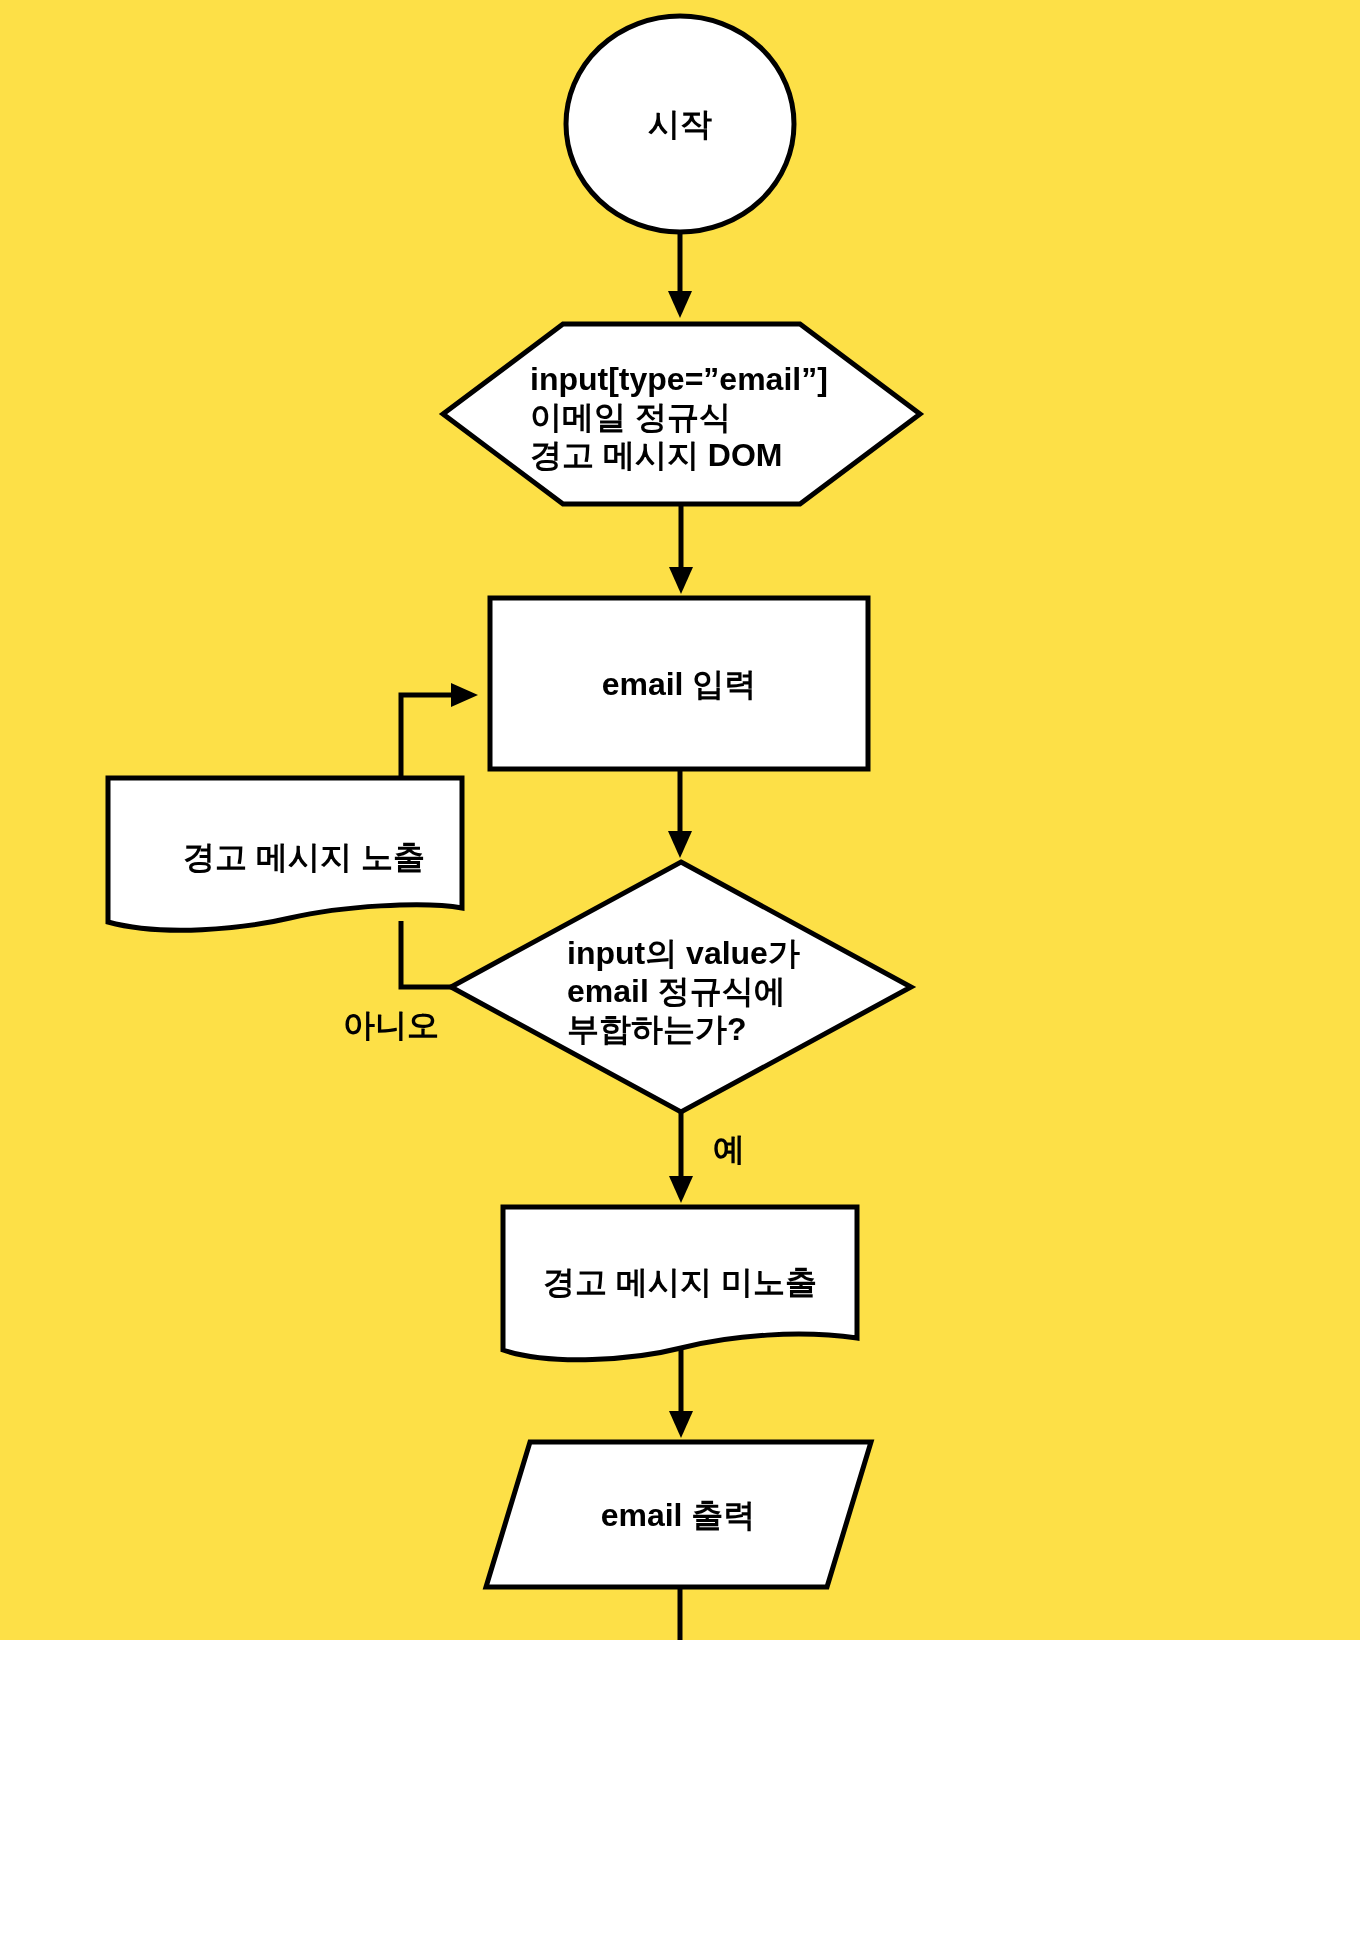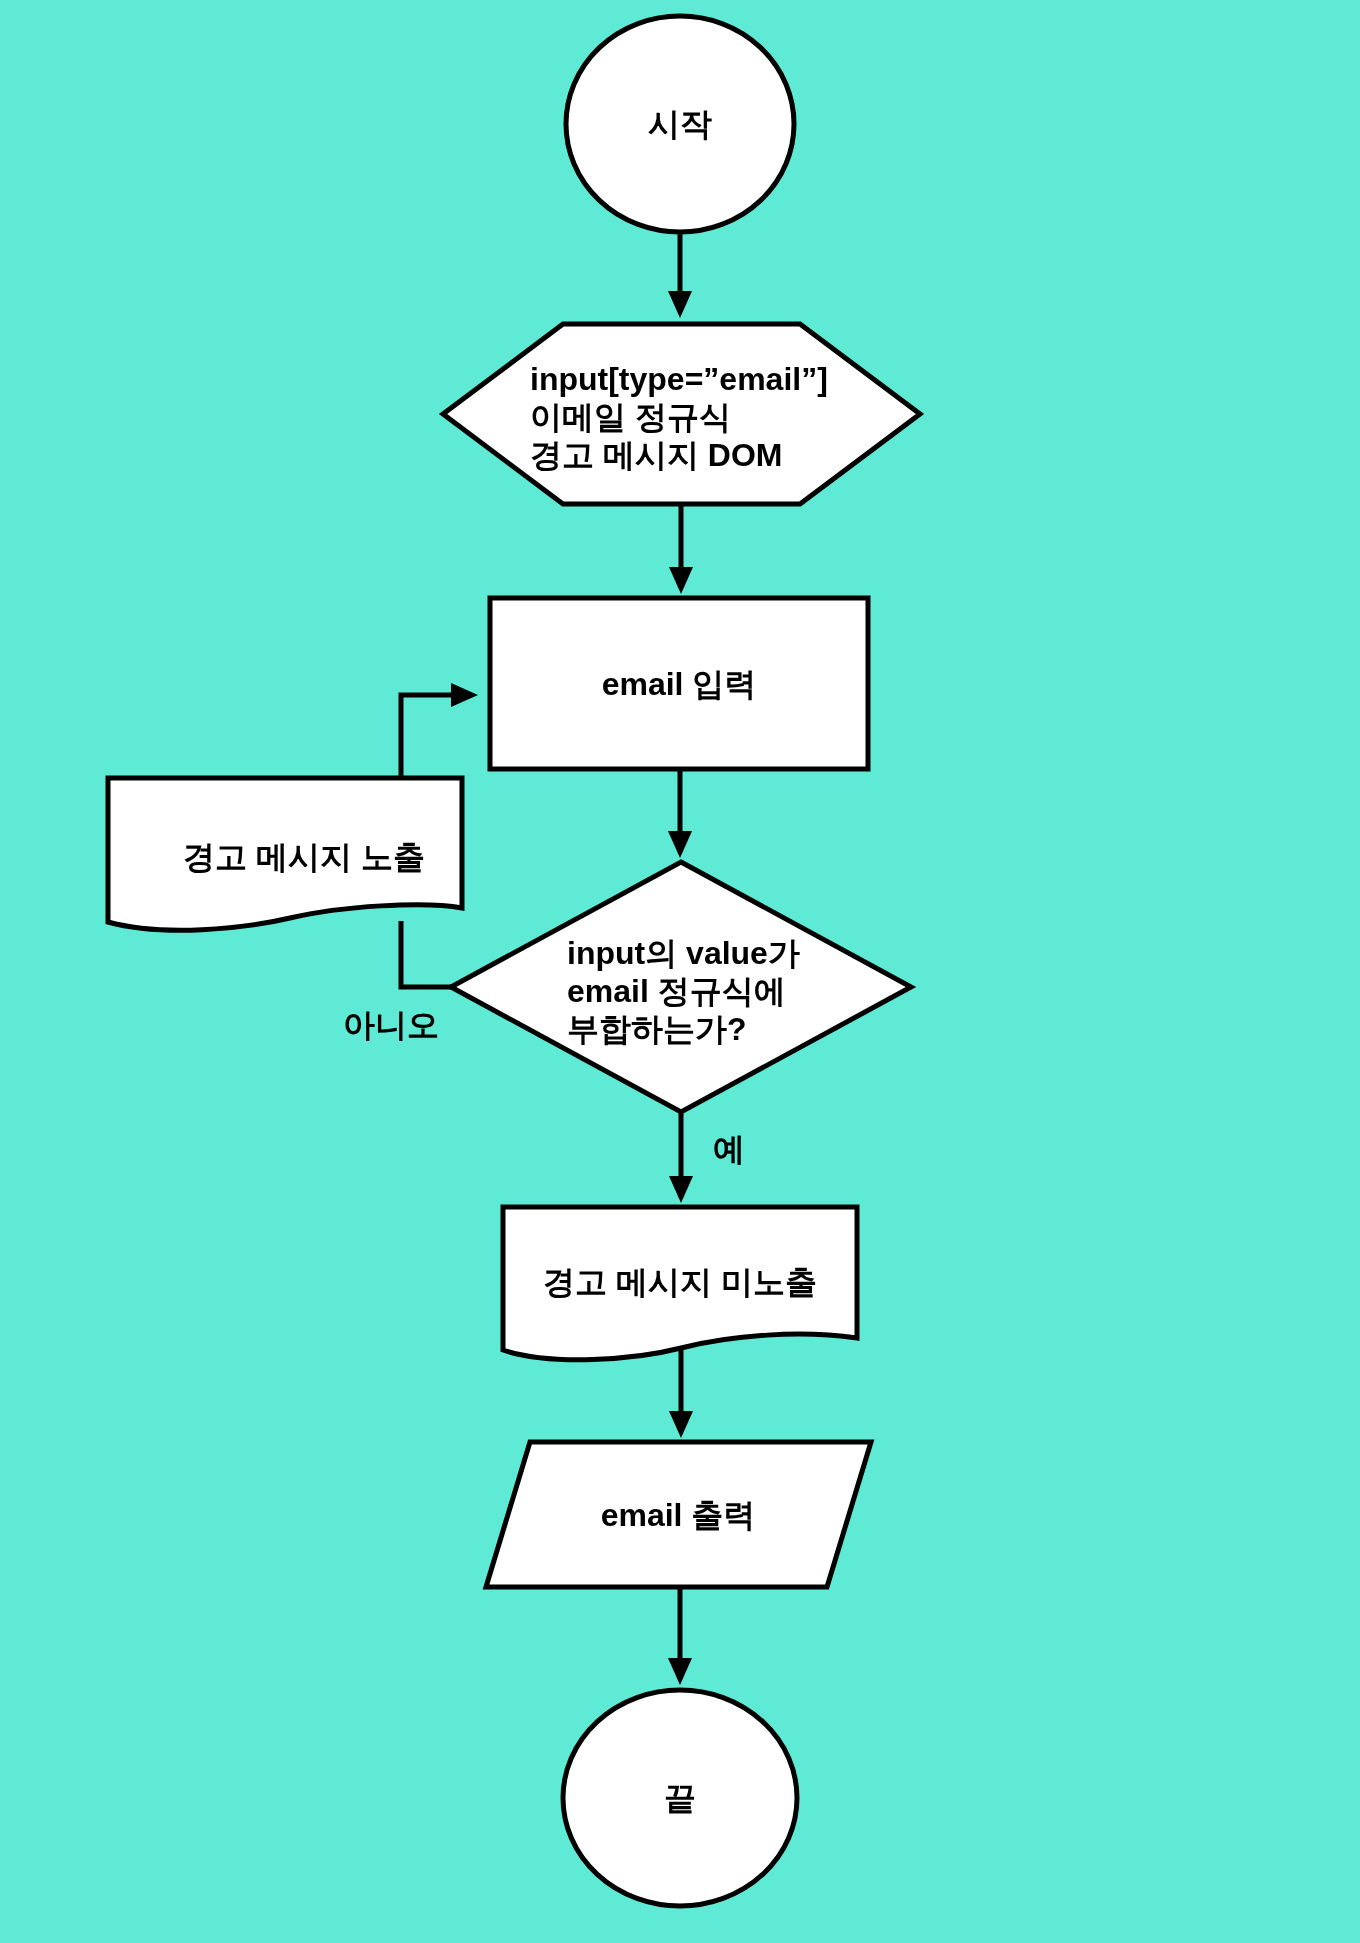--- a/index.html
+++ b/index.html
@@ -2,22 +2,22 @@
 <html><head>
 <meta charset="utf-8">
 <style>
   html, body {
     margin: 0;
     padding: 0;
     background: #ffffff;
   }
   .page {
     width: 1360px;
-    height: 1943px;
-    background: #5eead4;
+    height: 1640px;
+    background: #fde047;
     position: relative;
   }
   svg {
     display: block;
   }
   .shape {
     fill: #ffffff;
     stroke: #000000;
     stroke-width: 5;
     stroke-linejoin: miter;

